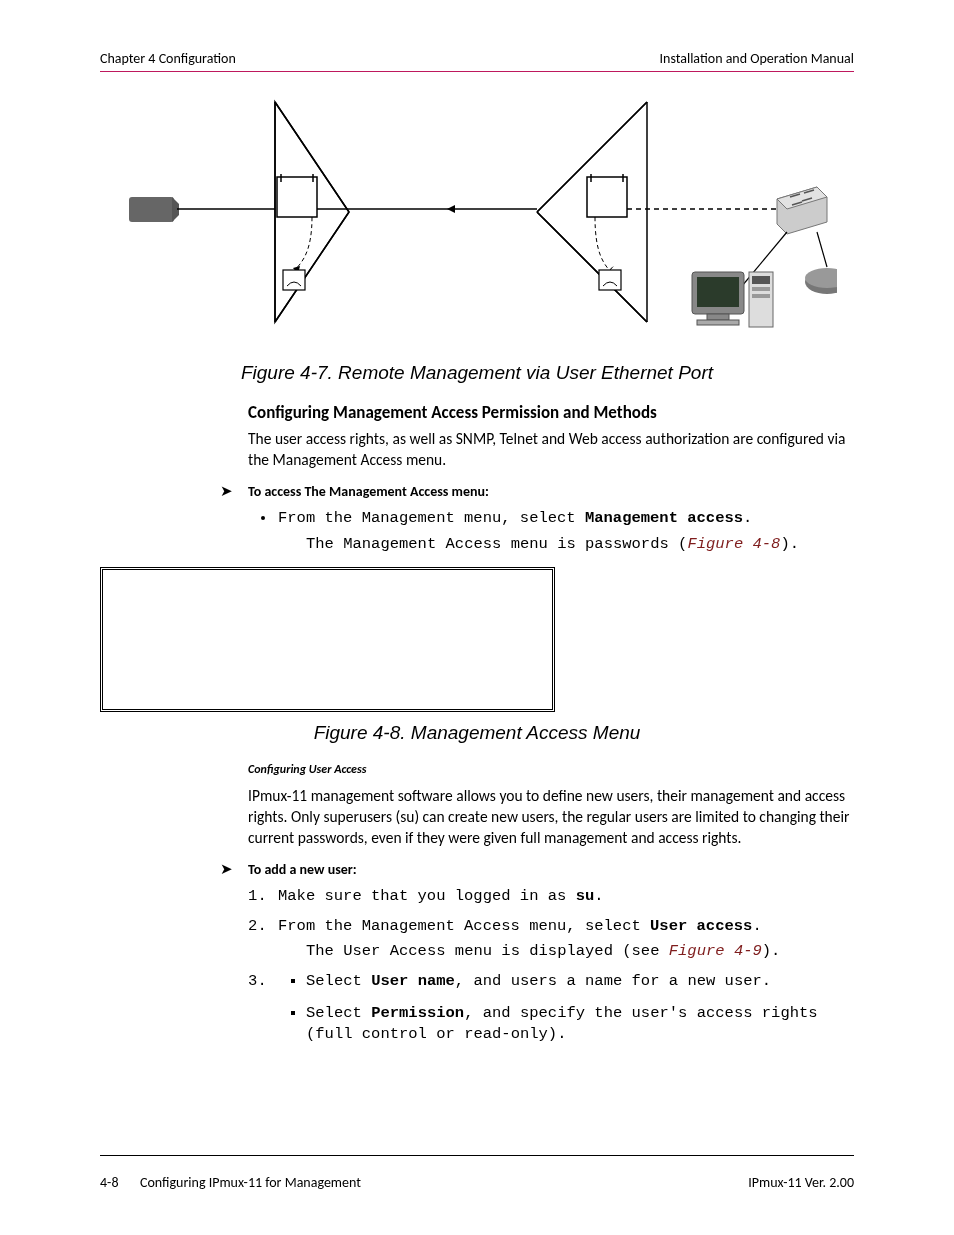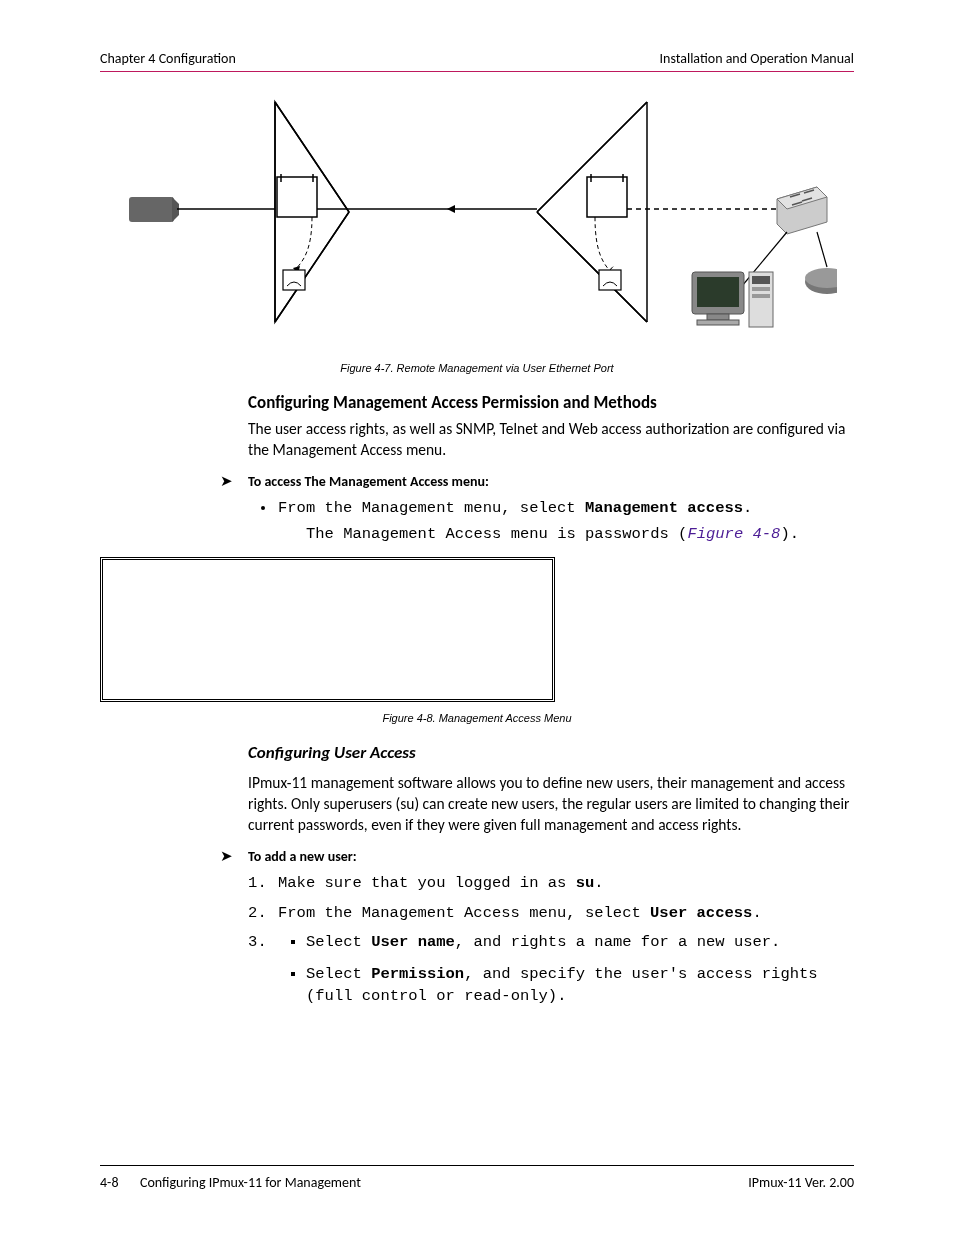--- a/index.html
+++ b/index.html
@@ -27,36 +27,36 @@
     padding-bottom: 4px;
     margin-bottom: 20px;
   }
   .figure-diagram {
     text-align: center;
     margin: 0 auto 10px auto;
   }
   .figure-caption {
     text-align: center;
     font-style: italic;
-    font-size: 11px;
+    font-size: 19px;
     margin: 10px 0 18px 0;
     font-family: "Segoe UI", "Optima", sans-serif;
   }
   .content {
     margin-left: 148px;
   }
   .h3 {
     font-weight: 700;
     font-size: 17px;
     margin: 0 0 6px 0;
   }
   .h4 {
     font-weight: 700;
     font-style: italic;
-    font-size: 17px;
+    font-size: 12px;
     margin: 10px 0 10px 0;
   }
   .body-text {
     font-size: 15.5px;
     line-height: 1.35;
     margin: 0 0 12px 0;
   }
   .proc-heading-row {
     display: flex;
     align-items: baseline;
@@ -87,21 +87,21 @@
     margin: 4px 0 8px 28px;
     font-size: 15.5px;
   }
   ul.sub {
     list-style: square;
     padding-left: 28px;
     margin: 6px 0 0 0;
   }
   ul.sub > li { margin-bottom: 10px; }
   .b { font-weight: 700; }
-  .xref { color: #4c1d95; font-style: italic; }
+  .xref { color: #7f1d1d; font-style: italic; }
   .boxed-figure {
     border: 3px double #000;
     height: 145px;
     margin: 12px 0 10px 0;
     width: 455px;
     position: relative;
     box-sizing: border-box;
   }
   .boxed-figure::after {
     content: "";
@@ -109,21 +109,21 @@
     left: 0;
     right: 0;
     height: 1px;
   }
   .footer {
     position: absolute;
     left: 100px;
     right: 100px;
     bottom: 44px;
     border-top: 1px solid #000;
-    padding-top: 8px;
+    padding-top: 18px;
     display: flex;
     justify-content: space-between;
     font-size: 14px;
     margin-top: 16px;
   }
   .page-num { width: 40px; }
   .footer-center { flex: 1; }
   svg { display: block; margin: 0 auto; }
 </style>
 </head>
@@ -243,25 +243,28 @@
       <span class="arrow">➤</span>
       <span class="proc-heading">To add a new user:</span>
     </div>
 
     <ol class="steps">
       <li>
         <span>Make sure that you logged in as </span><span class="b">su</span><span>.</span>
       </li>
       <li>
         <span>From the Management Access menu, select </span><span class="b">User access</span><span>.</span>
+        <div class="result">
+          <span>The User Access menu is displayed (see </span><a class="xref">Figure 4-9</a><span>).</span>
+        </div>
       </li>
       <li>
         <ul class="sub">
           <li>
-            <span>Select </span><span class="b">User name</span><span>, and rights a name for a new user.</span>
+            <span>Select </span><span class="b">User name</span><span>, and users a name for a new user.</span>
           </li>
           <li>
             <span>Select </span><span class="b">Permission</span><span>, and specify the user's access rights (full control or read-only).</span>
           </li>
         </ul>
       </li>
     </ol>
   </div>
 
   <div class="footer">

